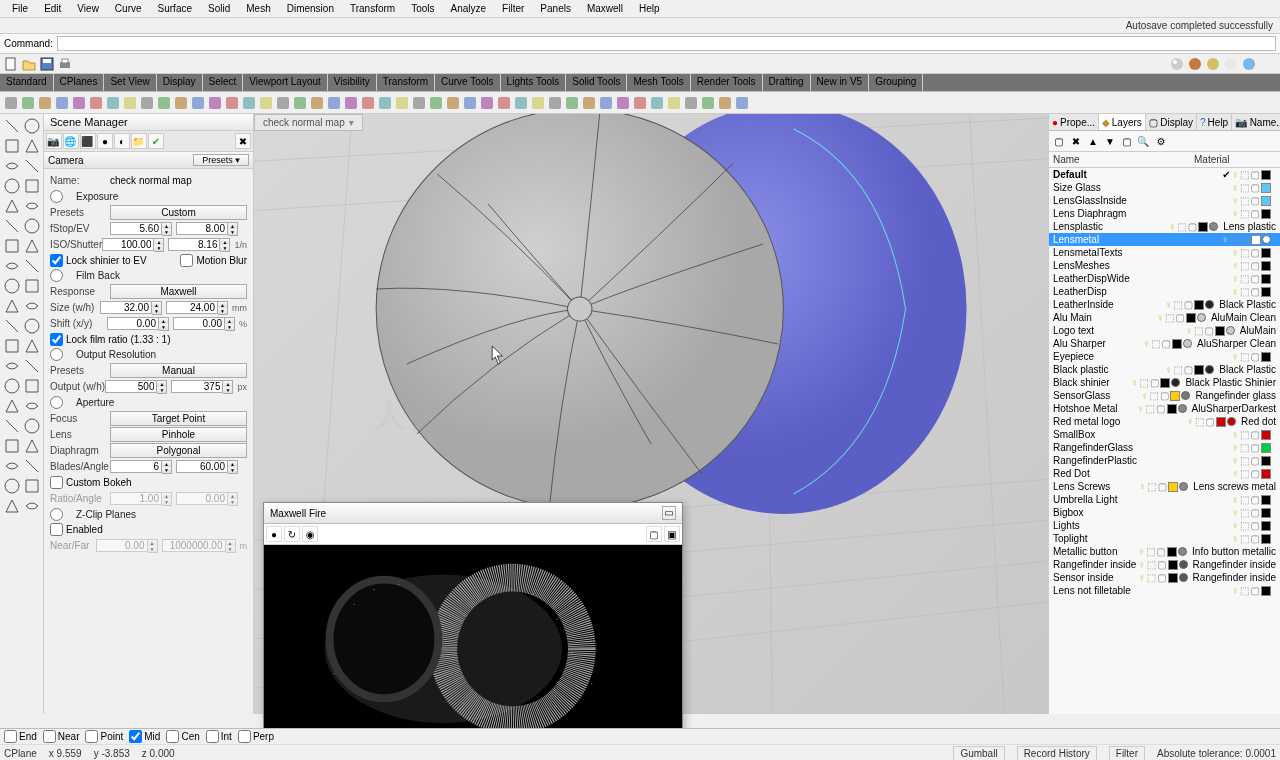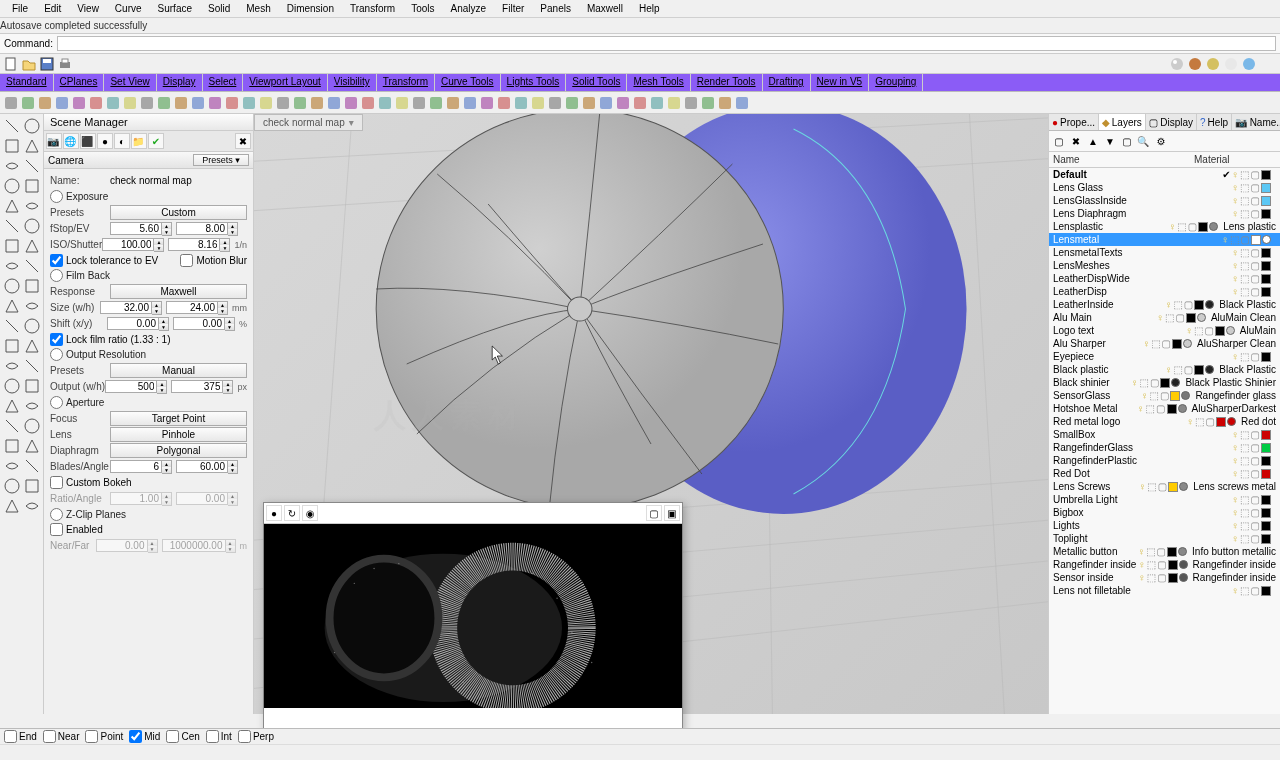--- a/index.html
+++ b/index.html
@@ -1,39 +1,39 @@
 <!DOCTYPE html>
 <html><head>
 <meta charset="utf-8">
 <style>
 * { box-sizing: border-box; margin: 0; padding: 0; font-family: Tahoma, Arial, sans-serif; font-size: 10px; }
 body { width: 1280px; height: 760px; background: #f0f0f0; overflow: hidden; position: relative; }
 .menubar { background: #f0f0f0; height: 18px; display: flex; align-items: center; padding: 0 4px; border-bottom: 1px solid #d0d0d0; }
 .menubar span { padding: 2px 8px; cursor: default; }
-.statusline { padding: 2px 0; color: #333; }
+.statusline { padding: 2px 7px; color: #333; text-align: right; }
 .cmdline { display: flex; align-items: center; padding: 2px 4px; background: #f8f8f8; border-top: 1px solid #ccc; border-bottom: 1px solid #ccc; }
 .cmdline input { flex: 1; margin-left: 4px; border: 1px solid #bbb; padding: 1px 3px; font-size: 10px; }
 .icon-toolbar { display: flex; align-items: center; padding: 1px 2px; background: #f0f0f0; border-bottom: 1px solid #ccc; gap: 1px; height: 20px; }
 .icon-btn { width: 17px; height: 17px; display: inline-flex; align-items: center; justify-content: center; border: 1px solid transparent; }
-.tab-strip { display: flex; background: #8b5cf6; border-bottom: 1px solid #bbb; height: 18px; text-decoration: underline; }
+.tab-strip { display: flex; background: #737373; border-bottom: 1px solid #bbb; height: 18px; }
 .tab-strip span { padding: 2px 6px; border-right: 1px solid #ccc; cursor: default; font-size: 10px; }
 .tool-row { display: flex; align-items: center; padding: 1px 2px; background: #f0f0f0; border-bottom: 1px solid #ccc; height: 22px; gap: 0; }
 .main-layout { display: flex; height: 600px; }
 .left-tools { width: 44px; background: #f0f0f0; border-right: 1px solid #ccc; display: grid; grid-template-columns: 1fr 1fr; gap: 1px; padding: 2px; align-content: start; }
 .left-tools div { width: 19px; height: 19px; display: flex; align-items: center; justify-content: center; }
 .scene-mgr { width: 210px; background: #f0f0f0; border-right: 1px solid #ccc; display: flex; flex-direction: column; }
 .panel-title { background: linear-gradient(#fdfdfd, #e8e8e8); padding: 2px 6px; font-size: 11px; border-bottom: 1px solid #ccc; }
 .scene-tabs { display: flex; padding: 2px; gap: 1px; background: #e8e8e8; border-bottom: 1px solid #ccc; align-items:center; }
 .scene-tabs div { width: 16px; height: 16px; display: flex; align-items: center; justify-content: center; border: 1px solid #ccc; background:#f8f8f8; }
 .cam-hdr { display: flex; background: linear-gradient(#f8f8f8,#e4e4e4); padding: 2px 4px; border-bottom: 1px solid #ccc; align-items: center; }
 .cam-hdr button { font-size: 9px; padding: 0 4px; margin-left: auto; }
 .props { padding: 3px 6px; overflow-y: auto; flex: 1; }
 .prop-row { display: flex; align-items: center; margin: 1px 0; min-height: 15px; }
 .prop-label { width: 60px; color: #444; }
-.prop-radio { display: flex; align-items: center; gap: 3px; color: #222; margin: 2px 0; }
+.prop-radio { display: flex; align-items: center; gap: 13px; color: #222; margin: 2px 0; }
 .prop-btn { flex: 1; text-align: center; padding: 1px; border: 1px solid #aaa; background: linear-gradient(#fcfcfc,#e8e8e8); font-size: 10px; }
 .spin { width: 52px; border: 1px solid #aaa; padding: 0 2px; text-align: right; font-size: 10px; background:#fff; }
 .spin-wrap { display: flex; align-items: center; }
 .spin-btns { width: 10px; height: 14px; border: 1px solid #aaa; border-left: none; display:flex; flex-direction:column; }
 .spin-btns div { flex:1; background:linear-gradient(#f8f8f8,#ddd); font-size:5px; text-align:center; }
 .unit { margin-left: 4px; color: #666; font-size: 9px; }
 .chk { display: flex; align-items: center; gap: 3px; margin: 2px 0; }
 .viewport { flex: 1; background: linear-gradient(135deg, #d8d8d8, #c8c8c8); position: relative; overflow: hidden; }
 .vp-title { position: absolute; top: 0; left: 0; background: #e8e8e8; padding: 2px 8px; font-size: 10px; color: #555; border: 1px solid #bbb; display:flex; align-items:center; gap:4px; }
 .right-panel { width: 232px; background: #f8f8f8; border-left: 1px solid #ccc; display: flex; flex-direction: column; }
@@ -654,21 +654,21 @@
             <input class="spin" value="8.16" style="">
             <div class="spin-btns">
               <div>▲</div>
               <div>▼</div>
             </div>
           </div>
         <span class="unit">1/n</span>
       </div>
       <div class="chk">
           <input type="checkbox" checked="" style="">
-          <span>Lock tolerance to EV</span>
+          <span>Lock shinier to EV</span>
         <span style="margin-left:auto;display:flex;align-items:center;gap:3px">
             <input type="checkbox" style="">
             <span>Motion Blur</span>
           </span>
       </div>
 
       <div class="prop-radio">
           <input type="radio" style="">
           <span>Film Back</span>
         </div>
@@ -927,21 +927,21 @@
     <span>✔</span>
     <span style="color:#d4b840">♀</span>
     <span style="color:#888">⬚</span>
     <span style="color:#888">▢</span>
     <span class="swatch" style="background:#000"></span>
 
     <span class="mat-name"></span>
   </div>
         </div>
         <div class="layer-row">
-          <span class="layer-name">Lens Glass</span>
+          <span class="layer-name">Size Glass</span>
   <div class="layer-icons">
 
     <span style="color:#d4b840">♀</span>
     <span style="color:#888">⬚</span>
     <span style="color:#888">▢</span>
     <span class="swatch" style="background:#5cc8f5"></span>
 
     <span class="mat-name"></span>
   </div>
         </div>
@@ -1315,20 +1315,24 @@
     <span class="swatch" style="background:#000"></span>
 
     <span class="mat-name"></span>
   </div>
         </div>
       </div>
   </div>
 </div>
 
 <div class="maxwell-win">
+  <div class="maxwell-title">
+    <span>Maxwell Fire</span>
+    <div class="close">▭</div>
+  </div>
   <div class="maxwell-tools">
     <div>●</div>
     <div>↻</div>
     <div>◉</div>
     <div style="flex:1;border:none"></div>
     <div>▢</div>
     <div>▣</div>
   </div>
   <div class="maxwell-render">
     <svg width="100%" height="100%" viewBox="0 0 420 186">
@@ -1376,13 +1380,24 @@
       </label>
       <label>
         <input type="checkbox" style="">
         <span>Int</span>
       </label>
       <label>
         <input type="checkbox" style="">
         <span>Perp</span>
       </label>
     </div>
+  <div class="coord-row">
+    <span>CPlane</span>
+    <span>x 9.559</span>
+    <span>y -3.853</span>
+    <span>z 0.000</span>
+    <span style="flex:1"></span>
+    <span style="border:1px solid #ccc;padding:1px 6px">Gumball</span>
+    <span style="border:1px solid #ccc;padding:1px 6px">Record History</span>
+    <span style="border:1px solid #ccc;padding:1px 6px">Filter</span>
+    <span>Absolute tolerance: 0.0001</span>
+  </div>
 </div>
 
 </body></html>

